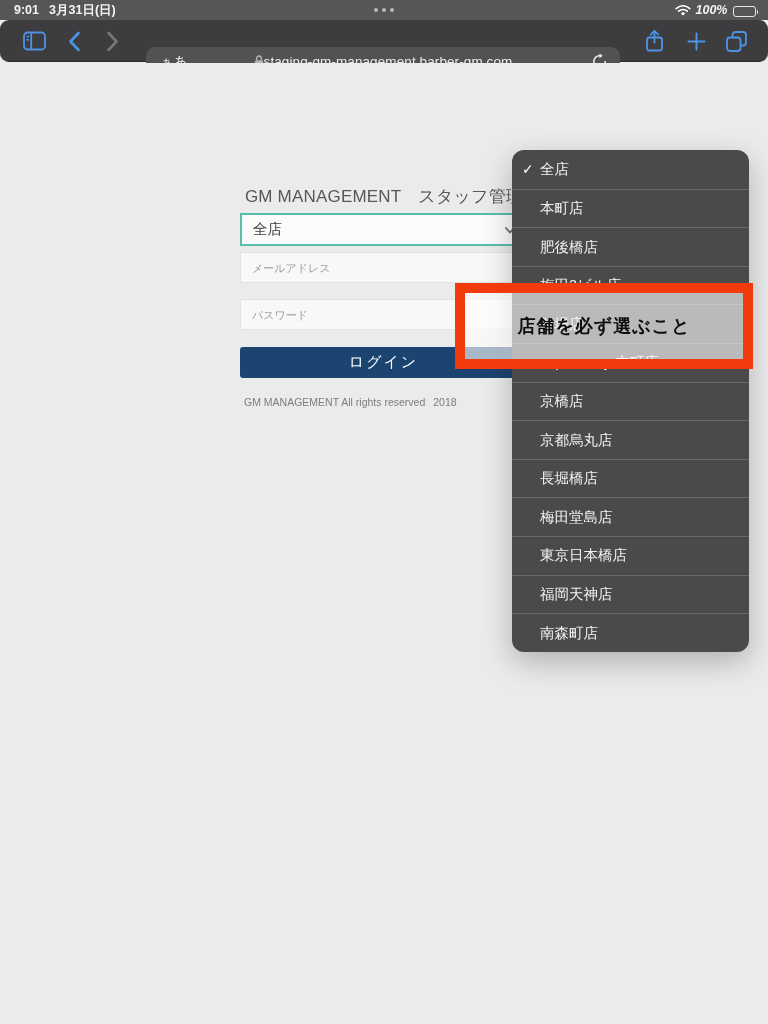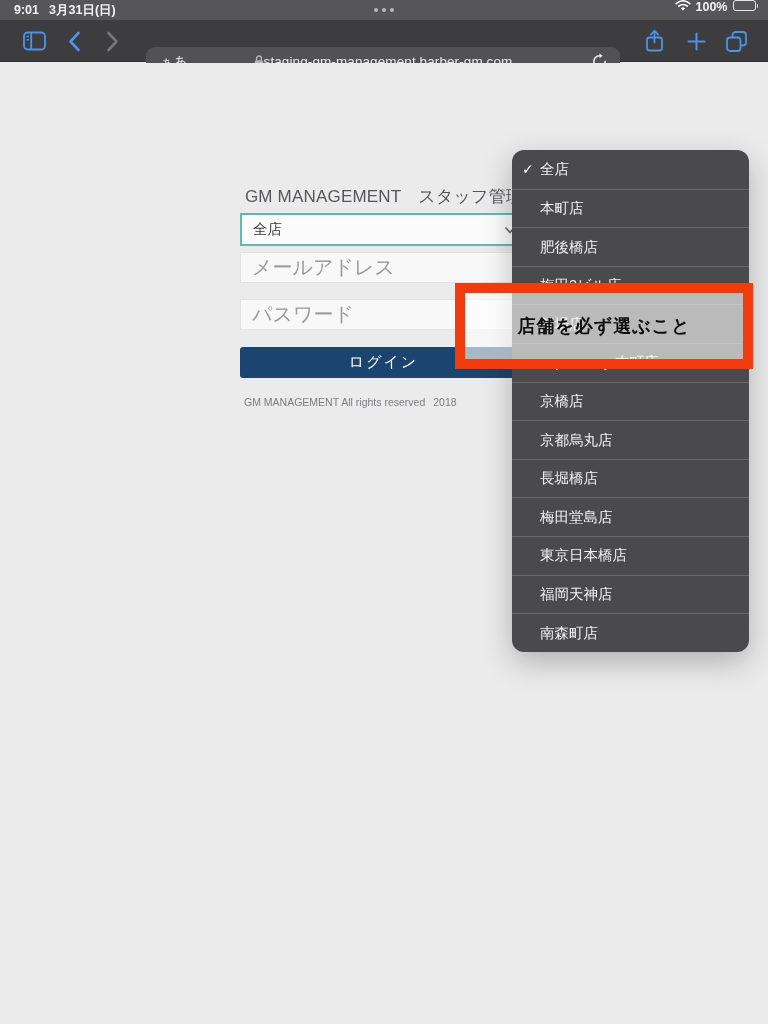--- a/index.html
+++ b/index.html
@@ -7,47 +7,47 @@
   body { font-family:"Liberation Sans","DejaVu Sans",sans-serif; background:#ebebeb; }
   #frame { position:relative; width:768px; height:1024px; overflow:hidden; background:#ebebeb; }
 
   
   .status-bar { position:absolute; left:0; top:0; width:768px; height:20px;
     background:#565658; color:#f4f4f4; font-size:12.5px; font-weight:700;
     display:flex; align-items:center; }
   .sb-left { position:absolute; left:14px; top:0; height:20px; display:flex; align-items:center; gap:10px; }
   .sb-center { position:absolute; left:0; right:0; top:0; height:20px; display:flex; align-items:center; justify-content:center; gap:4px; }
   .sb-dot { width:4px; height:4px; border-radius:50%; background:#b9b9bb; }
-  .sb-right { position:absolute; right:10px; top:0; height:17px; display:flex; align-items:flex-start; gap:5px; }
+  .sb-right { position:absolute; right:10px; top:0; height:17px; display:flex; align-items:flex-end; gap:5px;font-style:italic; }
   .battery { position:relative; width:23px; height:11px; border:1px solid rgba(255,255,255,.85); border-radius:3px; padding:1px; }
   .battery-fill { width:100%; height:100%; background:#fff; border-radius:1.5px; }
   .battery-tip { width:1.5px; height:4px; background:rgba(255,255,255,.85); border-radius:0 2px 2px 0; margin-left:1px; }
 
   
   .toolbar { position:absolute; left:0; top:20px; width:768px; height:42px;
-    background:#3d3d3f; border-bottom:1px solid #2e2e30; }
+    background:#3d3d3f; border-bottom:1px solid #2e2e30;border-radius:9px; }
   .tb-btn { position:absolute; top:0; height:42px; display:flex; align-items:center; justify-content:center; }
   .url-pill { position:absolute; left:146px; top:27px; width:474px; height:29px;
     background:#525254; border-radius:9px; display:flex; align-items:center; }
   .reader-label { position:absolute; left:14px; color:#f2f2f2; font-size:13.5px; }
   .url-center { position:absolute; left:0; right:0; display:flex; align-items:center; justify-content:center; }
   .url-text { color:#ececec; font-size:13.5px; letter-spacing:.1px; }
   .reload-btn { position:absolute; right:8px; top:3px; width:26px; height:23px;
     display:flex; align-items:center; justify-content:center; }
 
   
   .webpage { position:absolute; left:0; top:63px; width:768px; height:961px; background:#ebebeb; }
   .page-title { position:absolute; left:0; top:122px; width:768px; text-align:center;
     color:#57575b; font-size:17px; letter-spacing:.2px; }
   .form-field { position:absolute; left:240px; width:287px; font-size:14.5px; }
   .store-select { top:150px; height:33px; background:#fbfbfb; border:2px solid #5abcab;
     color:#3d3d3d; display:flex; align-items:center; padding:0 11px; }
   .select-chevron { position:absolute; right:9px; top:9px; }
   .text-input { height:31px; background:#f8f8f8; border:1px solid #e2e2e2; padding:0 11px;
-    font-size:20px; color:#c2410c; font-family:"Liberation Sans","DejaVu Sans",sans-serif; width:287px; }
+    font-size:11px; color:#c2410c; font-family:"Liberation Sans","DejaVu Sans",sans-serif; width:287px; }
   .text-input::placeholder { color:#9b9b9b; opacity:1; }
   .email-input { top:189px; }
   .password-input { top:236px; }
   .login-button { top:284px; height:31px; background:#1c4470; border:none; border-radius:3px;
     color:#fff; font-size:15px; letter-spacing:2px; display:flex; align-items:center; justify-content:center;
     cursor:pointer; }
   .page-footer { position:absolute; left:240px; top:333px; width:287px; text-align:left;
     color:#7d7d80; font-size:10.5px; white-space:nowrap; }
   .page-footer span { padding:0 4px; }
 

